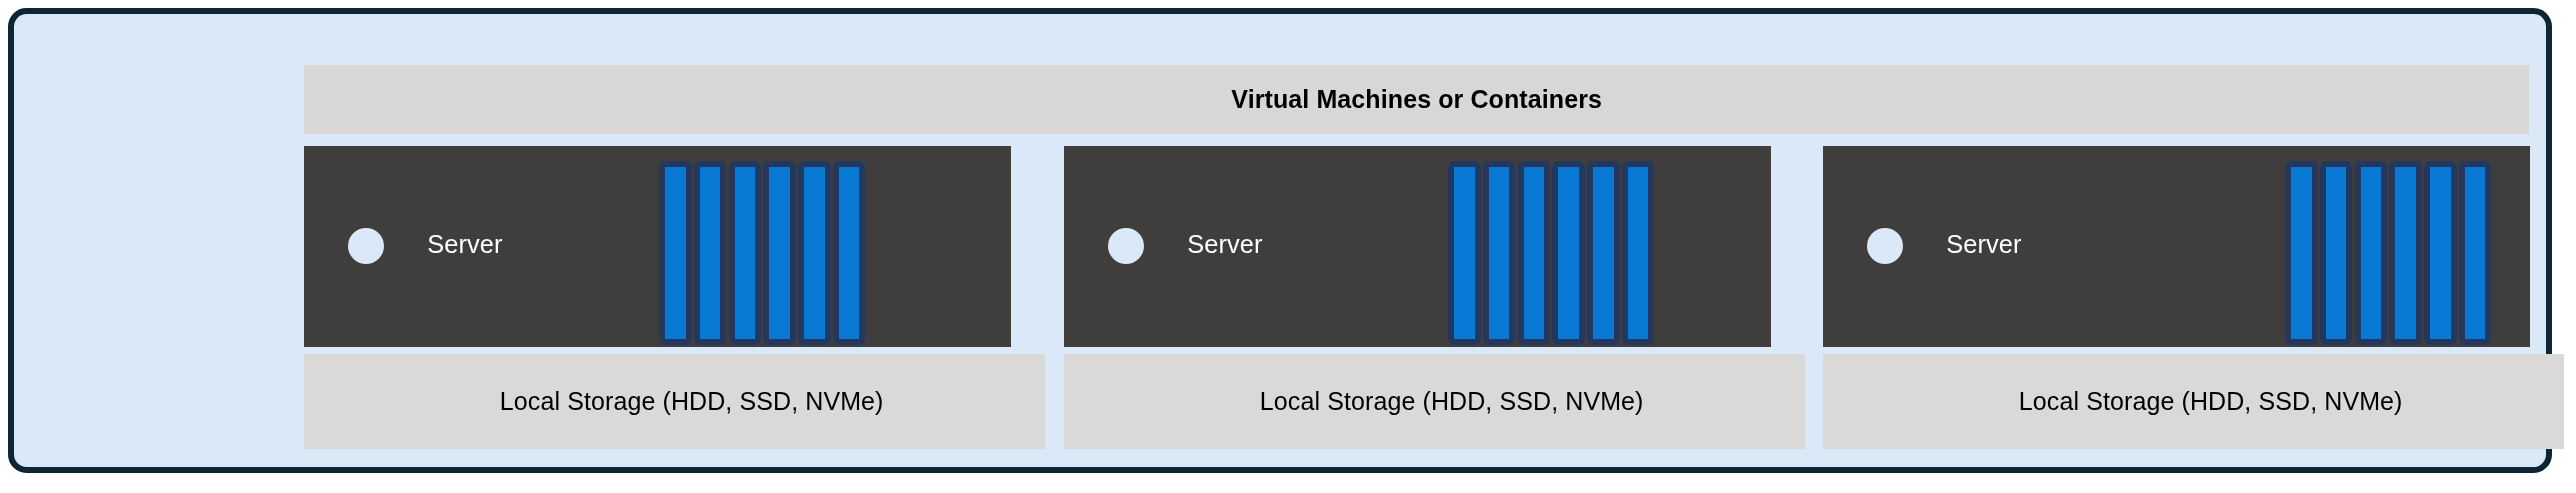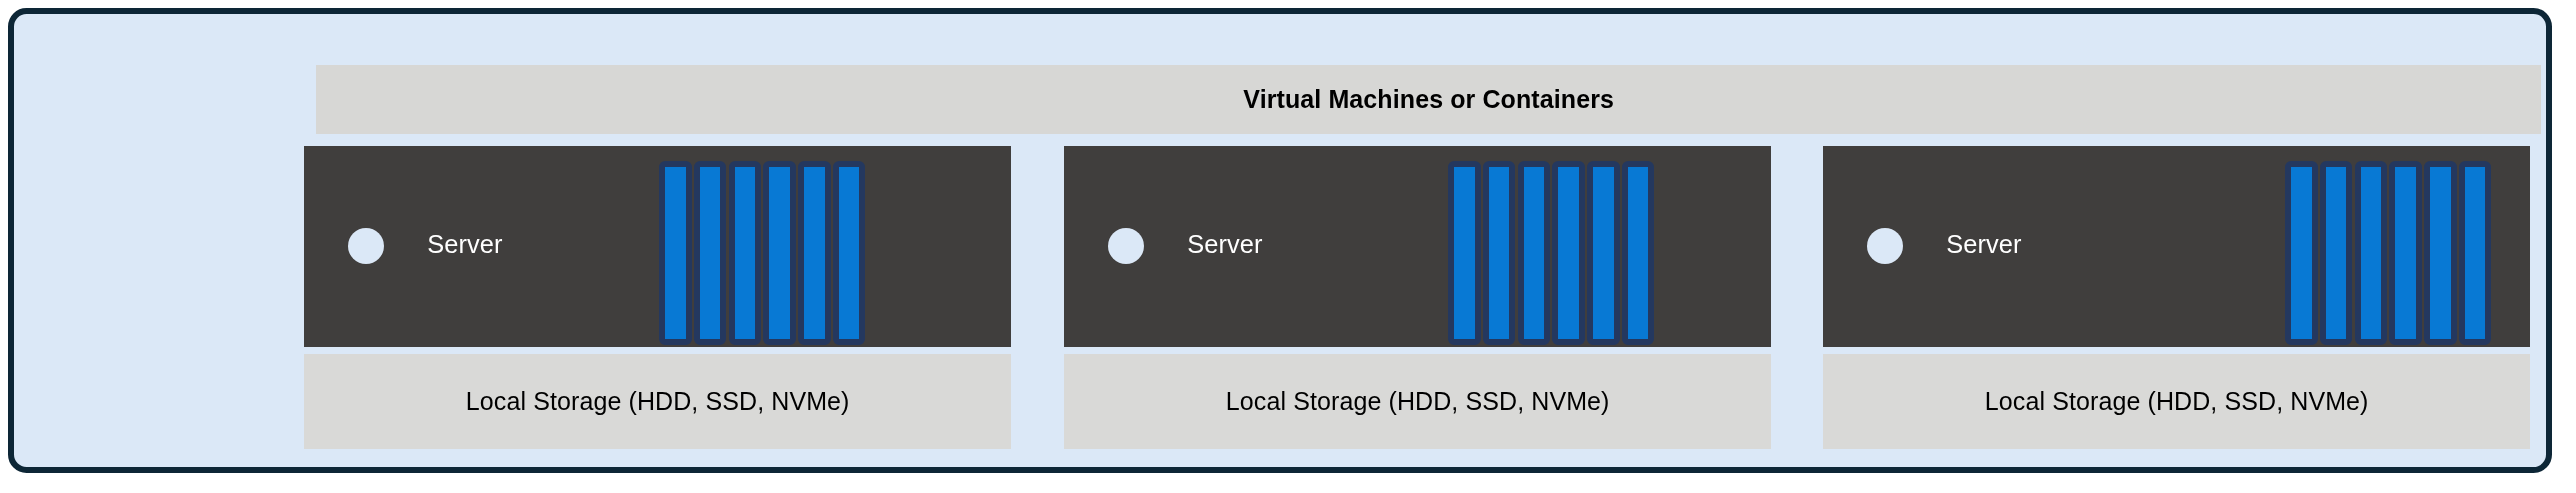--- a/index.html
+++ b/index.html
@@ -53,21 +53,20 @@
   .vm-banner {
     position: absolute;
     left: 290px;
     top: 51px;
     width: 2225px;
     height: 69px;
     background: #d7d7d5;
     display: flex;
     align-items: center;
     justify-content: center;
-    margin-left: 12px;
   }
   .vm-banner-text {
     color: #000000;
     font-size: 25px;
     font-weight: 700;
     letter-spacing: 0.1px;
   }
 
   
   .node-column {
@@ -132,20 +131,21 @@
   .storage-strip {
     position: absolute;
     top: 208px;
     left: 0;
     width: 100%;
     height: 95px;
     background: #d9d9d7;
     display: flex;
     align-items: center;
     justify-content: center;
+    padding-left: 34px;
   }
   .storage-strip-text {
     color: #000000;
     font-size: 25px;
     font-weight: 400;
     letter-spacing: 0.1px;
     white-space: nowrap;
   }
 </style>
 </head>

